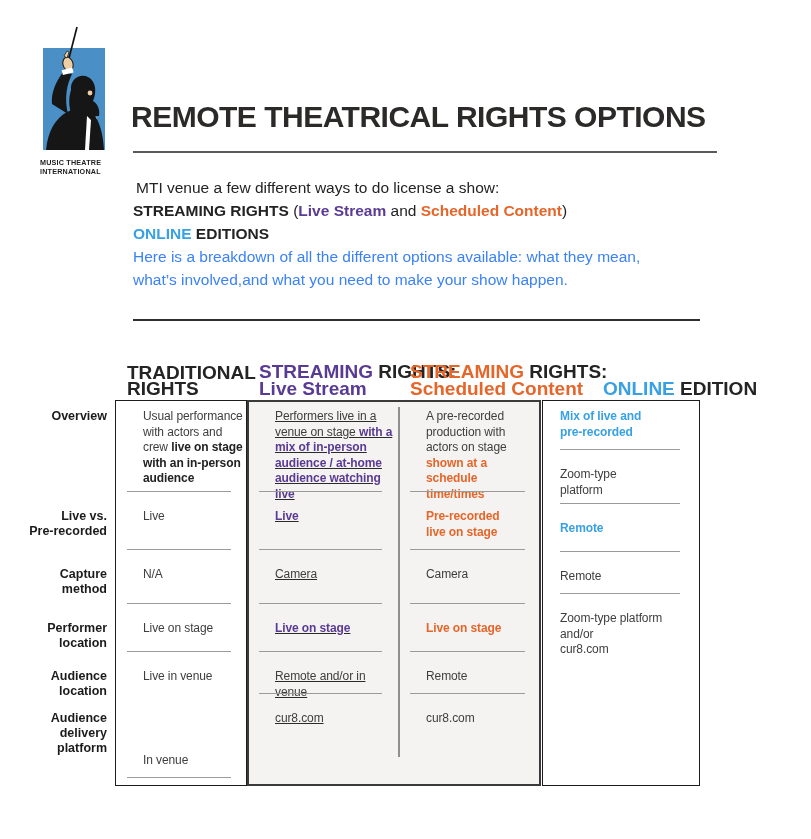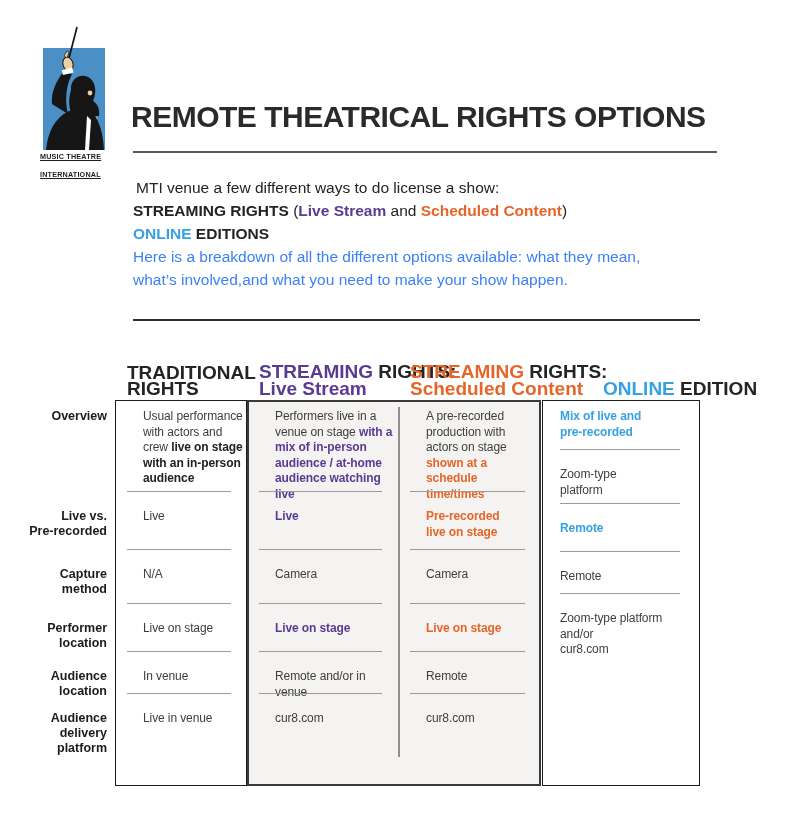--- a/index.html
+++ b/index.html
@@ -1,22 +1,22 @@
 <!DOCTYPE html>
 <html><head>
 <meta charset="utf-8">
 <style>
   html,body{margin:0;padding:0;background:#fff;}
   .canvas{position:relative;width:811px;height:839px;background:#ffffff;overflow:hidden;
           font-family:"Liberation Sans", sans-serif;color:#2b2b2b;}
 
   
   .logo-wrap{position:absolute;left:43px;top:26px;width:62px;height:124px;}
-  .brand{position:absolute;left:40px;top:148px;width:90px;font-size:7.2px;font-weight:bold;
-         line-height:18px;letter-spacing:.2px;color:#1e1e1e;white-space:pre-line;text-decoration:underline;}
+  .brand{position:absolute;left:40px;top:158px;width:90px;font-size:7.2px;font-weight:bold;
+         line-height:9px;letter-spacing:.2px;color:#1e1e1e;white-space:pre-line;}
 
   
   .page-title{position:absolute;left:131px;top:100px;font-size:30px;font-weight:bold;
               letter-spacing:-.5px;color:#2b2a29;white-space:nowrap;}
   .rule1{position:absolute;left:133px;top:151px;width:584px;height:2px;background:#5a5a5a;}
   .intro{position:absolute;left:133px;top:176px;font-size:15.5px;line-height:23px;color:#232323;}
   .intro .l1{padding-left:3px;}
   .b{font-weight:bold;}
   .purple{color:#5a3b94;}
   .orange{color:#e6662a;}
@@ -36,21 +36,21 @@
         border:1.5px solid #1c1c1c;box-sizing:border-box;}
   .boxmid{position:absolute;left:247px;top:42px;width:294px;height:386px;background:#f4f3f1;
         border:2px solid #3a3a3a;box-sizing:border-box;}
   .boxmid .divider{position:absolute;left:149px;top:5px;height:350px;width:1.5px;background:#8f8f8f;}
   .box4{position:absolute;left:542px;top:42px;width:158px;height:386px;background:#fff;
         border:1.5px solid #1c1c1c;box-sizing:border-box;}
 
   .col{position:absolute;top:42px;display:flex;flex-direction:column;}
   .labels{left:14px;width:93px;text-align:right;}
   .colT{left:115px;width:132px;}
-  .colLS{left:247px;width:151px;}
+  .colLS{left:247px;width:151px;text-decoration:underline;}
   .colSC{left:398px;width:143px;}
   .colOE{left:542px;width:158px;}
 
   .r1{height:100px;} .r2{height:58px;} .r3{height:54px;} .r4{height:48px;} .r5{height:42px;} .r6{height:84px;}
 
   .lcell{position:relative;padding-top:9px;font-size:12.5px;font-weight:bold;line-height:15px;
          color:#1b1b1b;box-sizing:border-box;}
   .lcell span{white-space:pre-line;}
 
   .cell{position:relative;padding:9px 3px 0 28px;font-size:12px;line-height:15.5px;
@@ -141,22 +141,22 @@
       <div class="lcell r6"><span>Audience
 delivery
 platform</span></div>
     </div>
 
     <div class="col colT">
       <div class="cell r1"><span>Usual performance with actors and crew </span><span class="accent">live on stage with an in-person audience</span><div class="underline"></div></div>
       <div class="cell r2"><span>Live</span><span class="accent"></span><div class="underline"></div></div>
       <div class="cell r3"><span>N/A</span><span class="accent"></span><div class="underline"></div></div>
       <div class="cell r4"><span>Live on stage</span><span class="accent"></span><div class="underline"></div></div>
+      <div class="cell r6"><span>Live in venue</span><span class="accent"></span></div>
       <div class="cell r5"><span>In venue</span><span class="accent"></span><div class="underline"></div></div>
-      <div class="cell r6"><span>Live in venue</span><span class="accent"></span></div>
     </div>
 
     <div class="col colLS">
       <div class="cell r1"><span>Performers live in a venue on stage </span><span class="accent">with a mix of in-person audience / at-home audience watching live</span><div class="underline"></div></div>
       <div class="cell r2"><span></span><span class="accent">Live</span><div class="underline"></div></div>
       <div class="cell r3"><span>Camera</span><span class="accent"></span><div class="underline"></div></div>
       <div class="cell r4"><span></span><span class="accent">Live on stage</span><div class="underline"></div></div>
       <div class="cell r5"><span>Remote and/or in venue</span><span class="accent"></span><div class="underline"></div></div>
       <div class="cell r6"><span>cur8.com</span><span class="accent"></span></div>
     </div>

